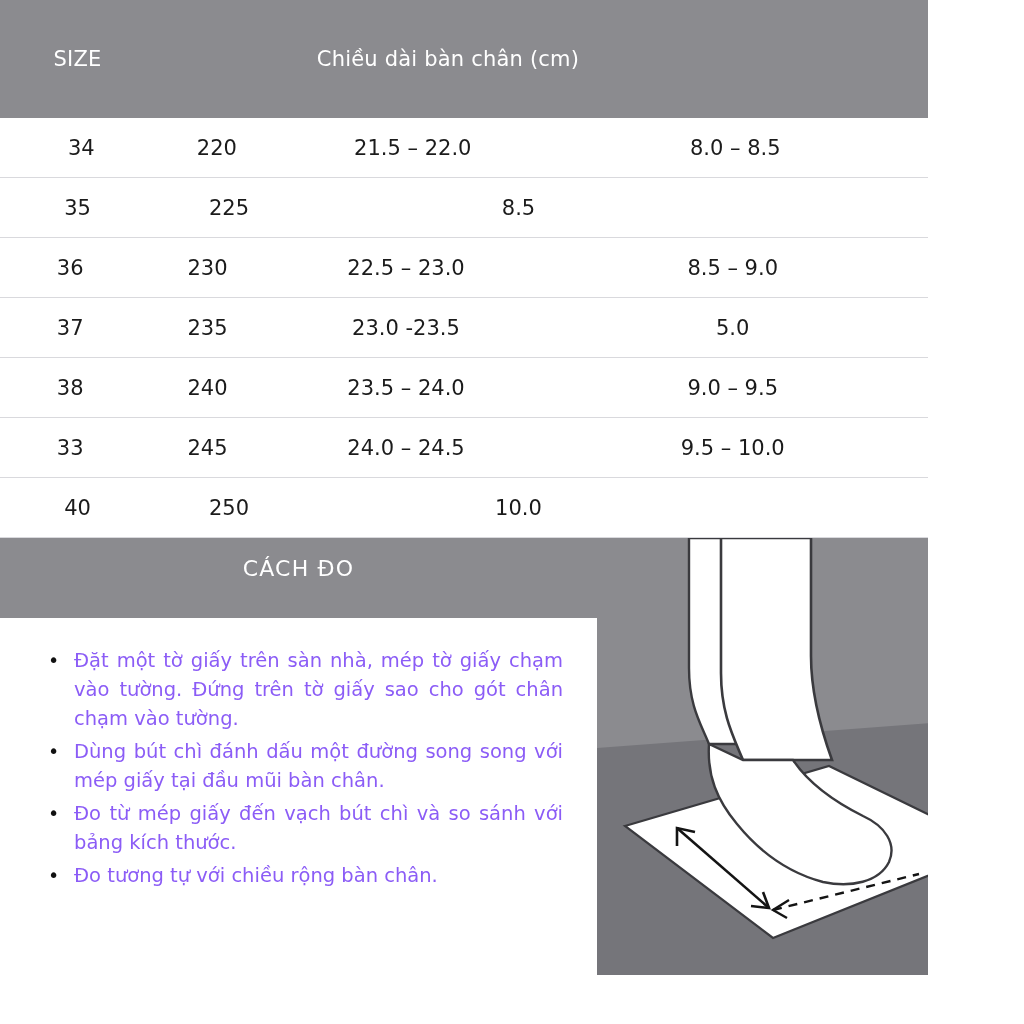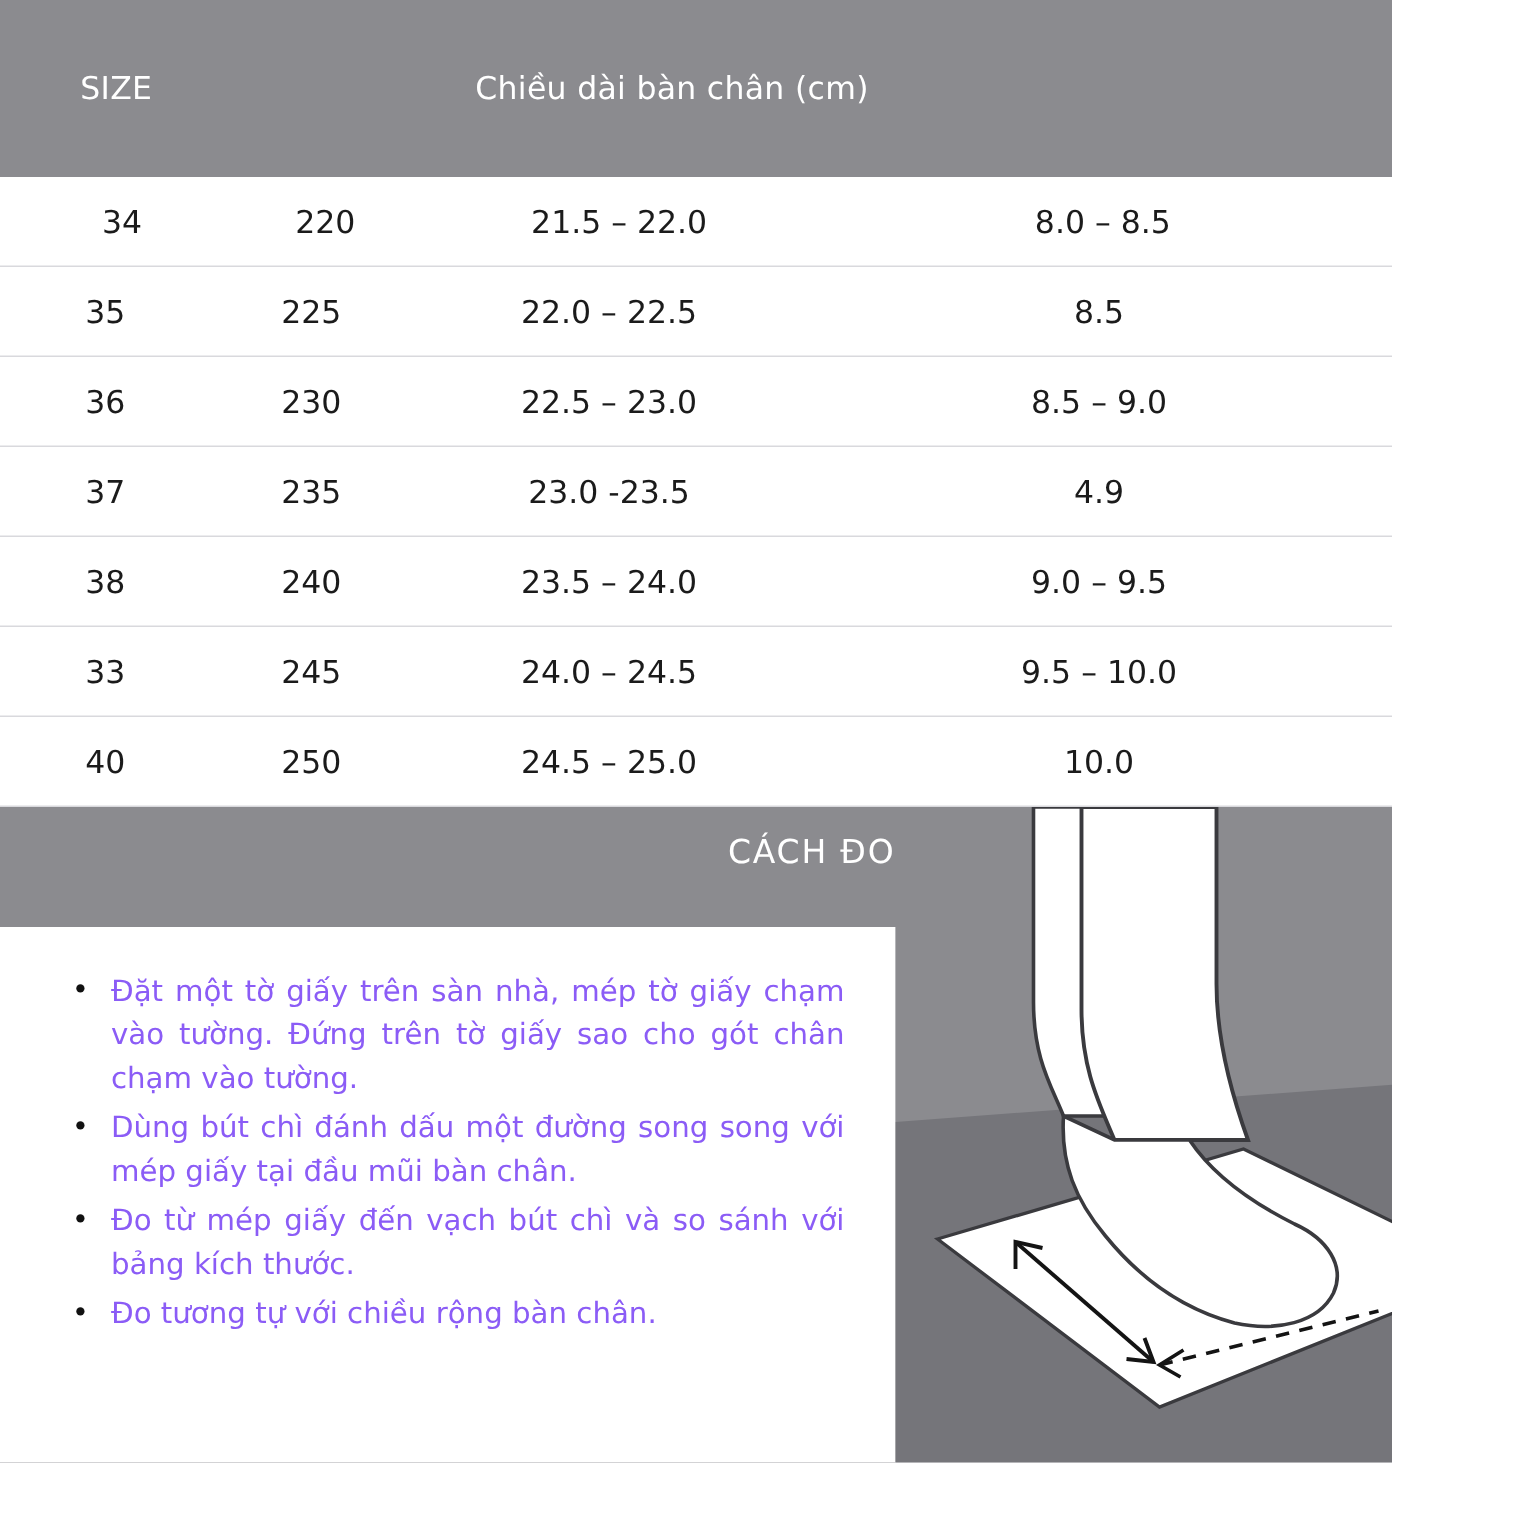--- a/index.html
+++ b/index.html
@@ -63,21 +63,21 @@
     position: relative;
     height: 437px;
     background: #8b8b8f;
     overflow: hidden;
   }
   .howto-title {
     position: absolute;
     top: 18px;
     left: 0;
     width: 597px;
-    text-align: right;
+    text-align: center;
     color: #ffffff;
     font-size: 22px;
     letter-spacing: 1.2px;
   }
   .howto-card {
     position: absolute;
     top: 80px;
     left: 0;
     width: 597px;
     height: 357px;
@@ -135,56 +135,54 @@
     <div class="trow">
       <div class="cell col-size">34</div>
       <div class="cell col-mm">220</div>
       <div class="cell col-len">21.5 – 22.0</div>
       <div class="cell col-wid">8.0 – 8.5</div>
     </div>
 
     <div class="trow">
       <div class="cell col-size">35</div>
       <div class="cell col-mm">225</div>
-      <div class="cell col-len">22.0 – 22.5</div>
       <div class="cell col-wid">8.5</div>
     </div>
 
     <div class="trow">
       <div class="cell col-size">36</div>
       <div class="cell col-mm">230</div>
       <div class="cell col-len">22.5 – 23.0</div>
       <div class="cell col-wid">8.5 – 9.0</div>
     </div>
 
     <div class="trow">
       <div class="cell col-size">37</div>
       <div class="cell col-mm">235</div>
       <div class="cell col-len">23.0 -23.5</div>
-      <div class="cell col-wid">4.9</div>
+      <div class="cell col-wid">5.0</div>
     </div>
 
     <div class="trow">
       <div class="cell col-size">38</div>
       <div class="cell col-mm">240</div>
       <div class="cell col-len">23.5 – 24.0</div>
       <div class="cell col-wid">9.0 – 9.5</div>
     </div>
 
     <div class="trow">
       <div class="cell col-size">33</div>
       <div class="cell col-mm">245</div>
       <div class="cell col-len">24.0 – 24.5</div>
       <div class="cell col-wid">9.5 – 10.0</div>
     </div>
 
     <div class="trow">
       <div class="cell col-size">40</div>
       <div class="cell col-mm">250</div>
-      <div class="cell col-len">24.5 – 25.0</div>
       <div class="cell col-wid">10.0</div>
     </div>
 
 
   </div>
 
   <div class="howto">
 
     <div class="howto-title">CÁCH ĐO</div>
 

